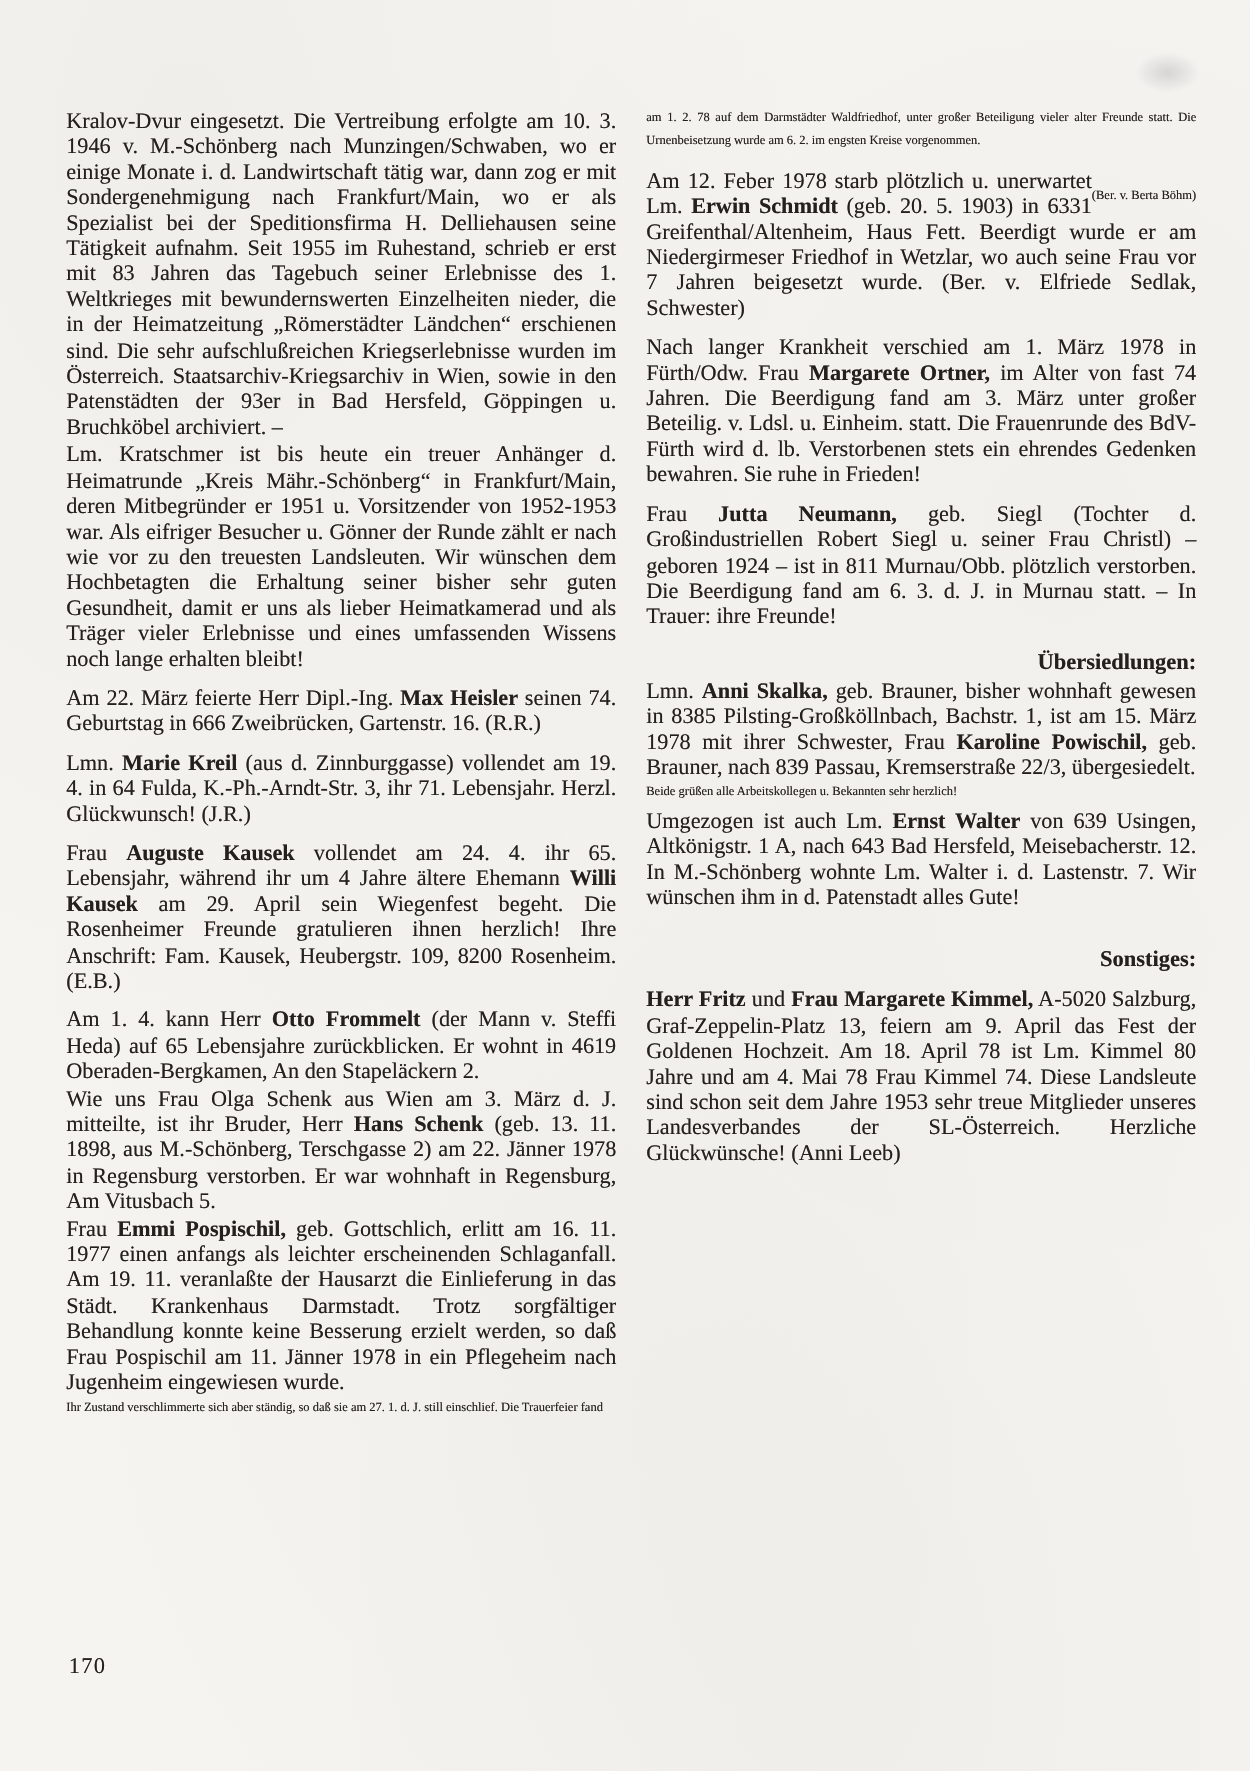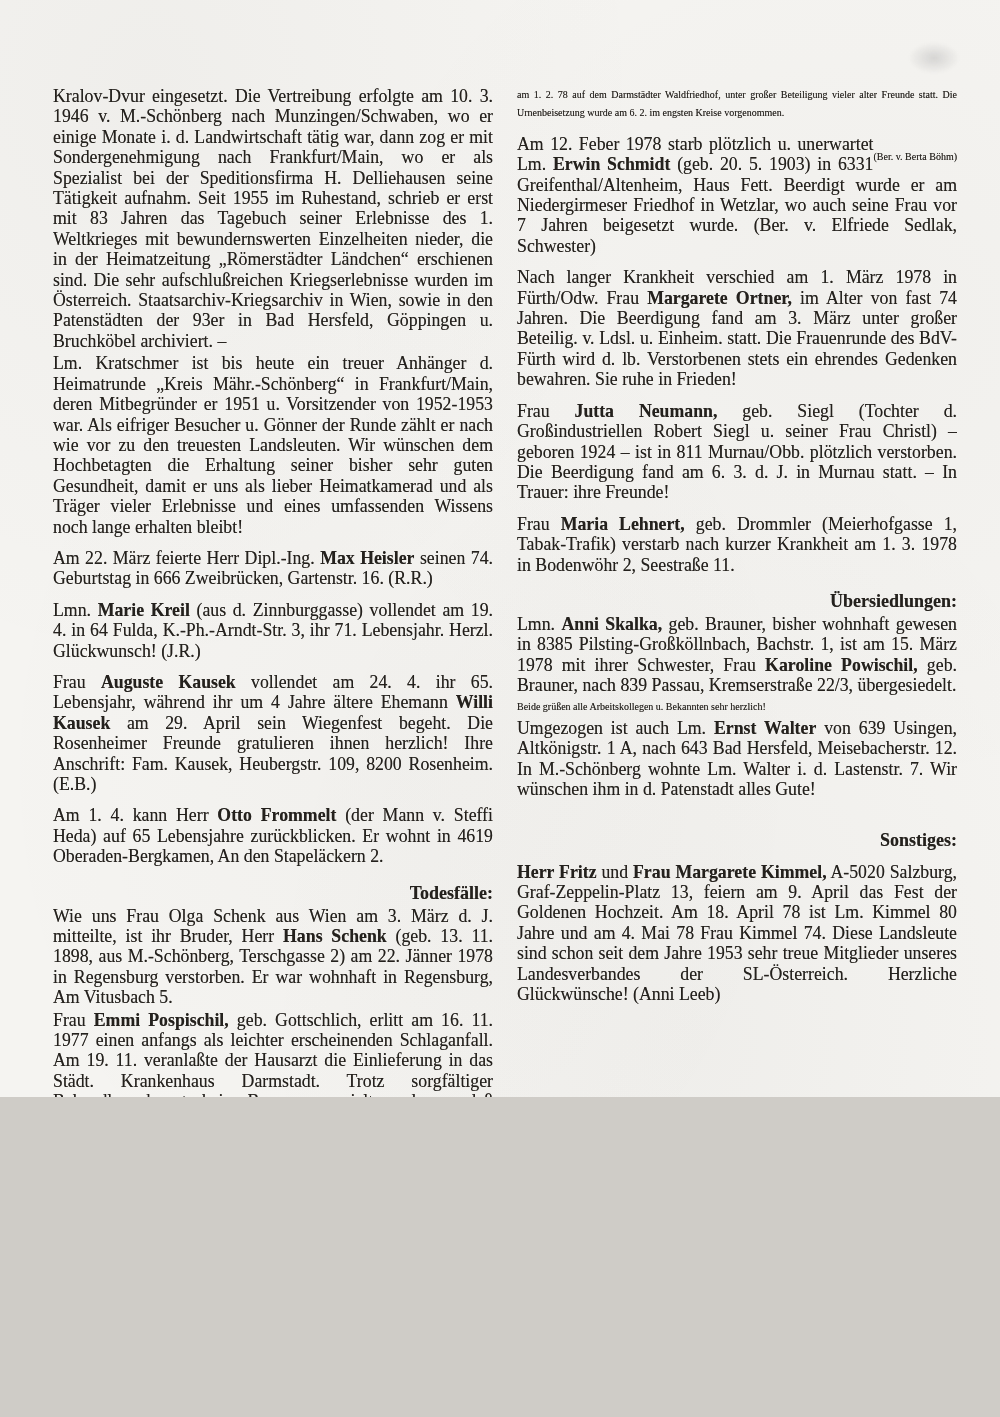--- a/index.html
+++ b/index.html
@@ -1,17 +1,17 @@
 <!DOCTYPE html>
 <html lang="de"><head>
 <meta charset="utf-8">
 <style>
   html,body{margin:0;padding:0;background:#cfccc7;}
   .page{
-    position:relative;width:1000px;height:1097px;margin:0 auto;
+    position:relative;width:1000px;height:1417px;margin:0 auto;
     background:#f5f4f1;overflow:hidden;
     font-family:"Liberation Serif","DejaVu Serif",serif;
     color:#24211d;
   }
   .page::before{
     content:"";position:absolute;inset:0;pointer-events:none;
     background:
       radial-gradient(ellipse at 15% 8%, rgba(60,55,50,0.03), transparent 42%),
       radial-gradient(ellipse at 85% 30%, rgba(60,55,50,0.025), transparent 45%),
       radial-gradient(ellipse at 40% 70%, rgba(60,55,50,0.02), transparent 50%),
@@ -48,31 +48,29 @@
 <div class="page">
   <div class="smudge"></div>
   <div class="cols">
     <div class="col">
         <p class="body"><span>Kralov-Dvur eingesetzt. Die Vertreibung erfolgte am 10. 3. 1946 v. M.-Schönberg nach Munzingen/Schwaben, wo er einige Monate i. d. Landwirtschaft tätig war, dann zog er mit Sondergenehmigung nach Frankfurt/Main, wo er als Spezialist bei der Speditionsfirma H. Delliehausen seine Tätigkeit aufnahm. Seit 1955 im Ruhestand, schrieb er erst mit 83 Jahren das Tagebuch seiner Erlebnisse des 1. Weltkrieges mit bewundernswerten Einzelheiten nieder, die in der Heimatzeitung „Römerstädter Ländchen“ erschienen sind. Die sehr aufschlußreichen Kriegserlebnisse wurden im Österreich. Staatsarchiv-Kriegsarchiv in Wien, sowie in den Patenstädten der 93er in Bad Hersfeld, Göppingen u. Bruchköbel archiviert. –</span></p>
         <p class="body tight"><span>Lm. Kratschmer ist bis heute ein treuer Anhänger d. Heimatrunde „Kreis Mähr.-Schönberg“ in Frankfurt/Main, deren Mitbegründer er 1951 u. Vorsitzender von 1952-1953 war. Als eifriger Besucher u. Gönner der Runde zählt er nach wie vor zu den treuesten Landsleuten. Wir wünschen dem Hochbetagten die Erhaltung seiner bisher sehr guten Gesundheit, damit er uns als lieber Heimatkamerad und als Träger vieler Erlebnisse und eines umfassenden Wissens noch lange erhalten bleibt!</span></p>
         <p class="body"><span>Am 22. März feierte Herr Dipl.-Ing. </span><b>Max Heisler</b><span> seinen 74. Geburtstag in 666 Zweibrücken, Gartenstr. 16. (R.R.)</span></p>
         <p class="body"><span>Lmn. </span><b>Marie Kreil</b><span> (aus d. Zinnburggasse) vollendet am 19. 4. in 64 Fulda, K.-Ph.-Arndt-Str. 3, ihr 71. Lebensjahr. Herzl. Glückwunsch! (J.R.)</span></p>
         <p class="body"><span>Frau </span><b>Auguste Kausek</b><span> vollendet am 24. 4. ihr 65. Lebensjahr, während ihr um 4 Jahre ältere Ehemann </span><b>Willi Kausek</b><span> am 29. April sein Wiegenfest begeht. Die Rosenheimer Freunde gratulieren ihnen herzlich! Ihre Anschrift: Fam. Kausek, Heubergstr. 109, 8200 Rosenheim. (E.B.)</span></p>
         <p class="body"><span>Am 1. 4. kann Herr </span><b>Otto Frommelt</b><span> (der Mann v. Steffi Heda) auf 65 Lebensjahre zurückblicken. Er wohnt in 4619 Oberaden-Bergkamen, An den Stapeläckern 2.</span></p>
-        <p class="heading"><b>Todesfälle:</b></p>
         <p class="body tight"><span>Wie uns Frau Olga Schenk aus Wien am 3. März d. J. mitteilte, ist ihr Bruder, Herr </span><b>Hans Schenk</b><span> (geb. 13. 11. 1898, aus M.-Schönberg, Terschgasse 2) am 22. Jänner 1978 in Regensburg verstorben. Er war wohnhaft in Regensburg, Am Vitusbach 5.</span></p>
         <p class="body tight"><span>Frau </span><b>Emmi Pospischil,</b><span> geb. Gottschlich, erlitt am 16. 11. 1977 einen anfangs als leichter erscheinenden Schlaganfall. Am 19. 11. veranlaßte der Hausarzt die Einlieferung in das Städt. Krankenhaus Darmstadt. Trotz sorgfältiger Behandlung konnte keine Besserung erzielt werden, so daß Frau Pospischil am 11. Jänner 1978 in ein Pflegeheim nach Jugenheim eingewiesen wurde.</span></p>
         <p class="small tight"><span>Ihr Zustand verschlimmerte sich aber ständig, so daß sie am 27. 1. d. J. still einschlief. Die Trauerfeier fand</span></p>
       </div>
     <div class="col">
         <p class="small"><span>am 1. 2. 78 auf dem Darmstädter Waldfriedhof, unter großer Beteiligung vieler alter Freunde statt. Die Urnenbeisetzung wurde am 6. 2. im engsten Kreise vorgenommen.</span><span class="sig">(Ber. v. Berta Böhm)</span></p>
         <p class="body"><span>Am 12. Feber 1978 starb plötzlich u. unerwartet Lm. </span><b>Erwin Schmidt</b><span> (geb. 20. 5. 1903) in 6331 Greifenthal/Altenheim, Haus Fett. Beerdigt wurde er am Niedergirmeser Friedhof in Wetzlar, wo auch seine Frau vor 7 Jahren beigesetzt wurde. (Ber. v. Elfriede Sedlak, Schwester)</span></p>
         <p class="body"><span>Nach langer Krankheit verschied am 1. März 1978 in Fürth/Odw. Frau </span><b>Margarete Ortner,</b><span> im Alter von fast 74 Jahren. Die Beerdigung fand am 3. März unter großer Beteilig. v. Ldsl. u. Einheim. statt. Die Frauenrunde des BdV-Fürth wird d. lb. Verstorbenen stets ein ehrendes Gedenken bewahren. Sie ruhe in Frieden!</span></p>
         <p class="body"><span>Frau </span><b>Jutta Neumann,</b><span> geb. Siegl (Tochter d. Großindustriellen Robert Siegl u. seiner Frau Christl) – geboren 1924 – ist in 811 Murnau/Obb. plötzlich verstorben. Die Beerdigung fand am 6. 3. d. J. in Murnau statt. – In Trauer: ihre Freunde!</span></p>
-        <p class="body"><span>Frau </span><b>Maria Lehnert,</b><span> geb. Drommler (Meierhofgasse 1, Tabak-Trafik) verstarb nach kurzer Krankheit am 1. 3. 1978 in Bodenwöhr 2, Seestraße 11.</span></p>
         <p class="heading"><b>Übersiedlungen:</b></p>
         <p class="body tight"><span>Lmn. </span><b>Anni Skalka,</b><span> geb. Brauner, bisher wohnhaft gewesen in 8385 Pilsting-Großköllnbach, Bachstr. 1, ist am 15. März 1978 mit ihrer Schwester, Frau </span><b>Karoline Powischil,</b><span> geb. Brauner, nach 839 Passau, Kremserstraße 22/3, übergesiedelt.</span></p>
         <p class="small tight"><span>Beide grüßen alle Arbeitskollegen u. Bekannten sehr herzlich!</span></p>
         <p class="body tight"><span>Umgezogen ist auch Lm. </span><b>Ernst Walter</b><span> von 639 Usingen, Altkönigstr. 1 A, nach 643 Bad Hersfeld, Meisebacherstr. 12. In M.-Schönberg wohnte Lm. Walter i. d. Lastenstr. 7. Wir wünschen ihm in d. Patenstadt alles Gute!</span></p>
         <p class="heading spaced"><b>Sonstiges:</b></p>
         <p class="body"><b>Herr Fritz</b><span> und </span><b>Frau Margarete Kimmel,</b><span> A-5020 Salzburg, Graf-Zeppelin-Platz 13, feiern am 9. April das Fest der Goldenen Hochzeit. Am 18. April 78 ist Lm. Kimmel 80 Jahre und am 4. Mai 78 Frau Kimmel 74. Diese Landsleute sind schon seit dem Jahre 1953 sehr treue Mitglieder unseres Landesverbandes der SL-Österreich. Herzliche Glückwünsche! (Anni Leeb)</span></p>
       </div>
   </div>
   <div class="pagenum">170</div>
 </div>

